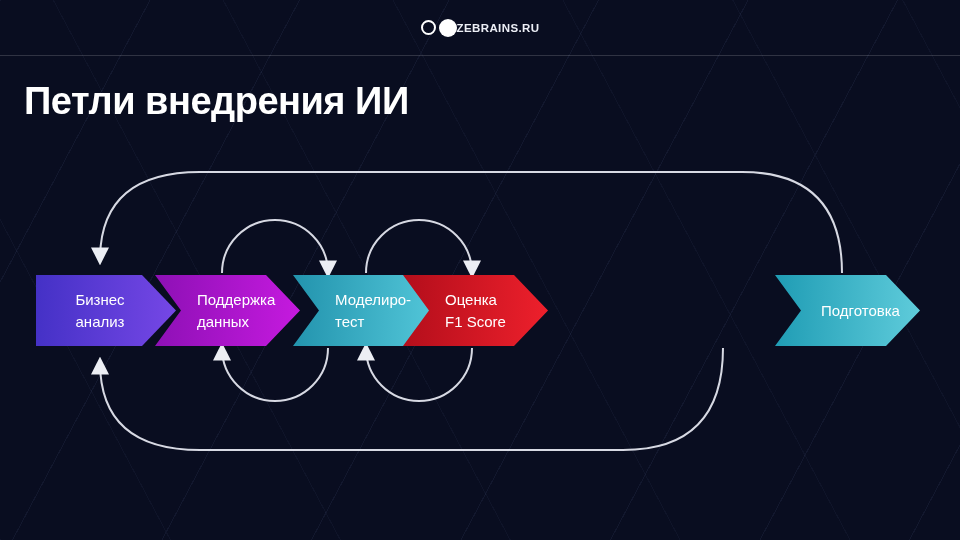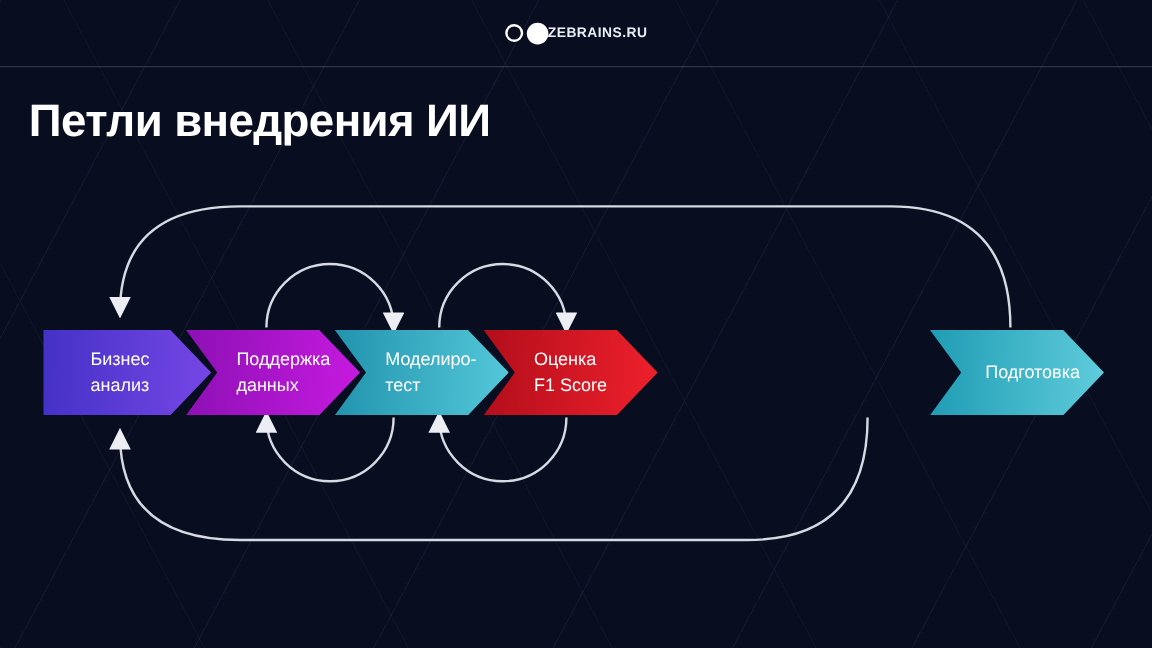--- a/index.html
+++ b/index.html
@@ -91,21 +91,21 @@
   </div>
 
   <div class="chev chev-notch" style="left:155px; width:145px;">
     <div class="shape" style="background: linear-gradient(92deg, rgb(141, 16, 181), rgb(198, 26, 223));"></div>
     <div class="label multi">
       <span>Поддержка</span>
       <span>данных</span>
     </div>
   </div>
 
-  <div class="chev chev-notch" style="left:279px; width:145px;">
+  <div class="chev chev-notch" style="left:293px; width:145px;">
     <div class="shape" style="background: linear-gradient(92deg, rgb(34, 147, 173), rgb(84, 200, 218));"></div>
     <div class="label multi">
       <span>Моделиро-</span>
       <span>тест</span>
     </div>
   </div>
 
   <div class="chev chev-notch" style="left:403px; width:145px;">
     <div class="shape" style="background: linear-gradient(92deg, rgb(179, 14, 27), rgb(238, 32, 44));"></div>
     <div class="label multi">

